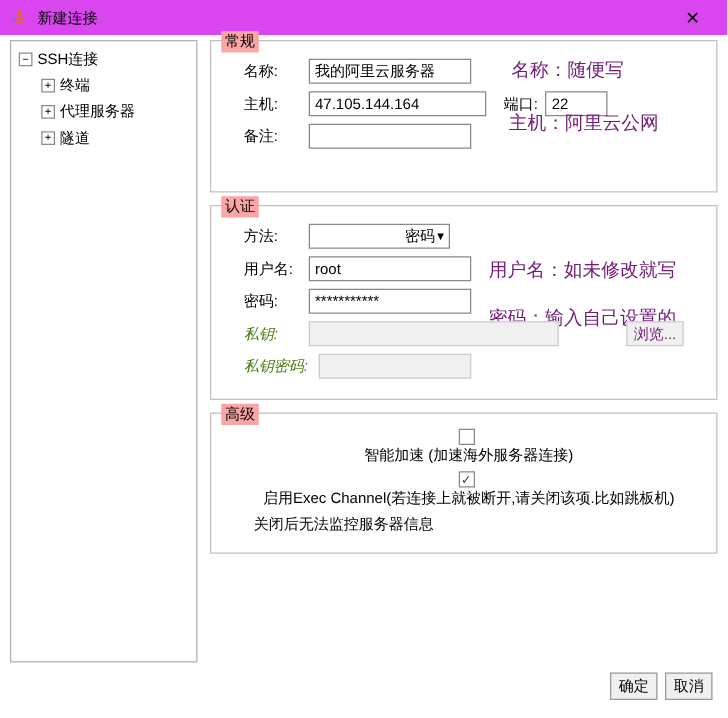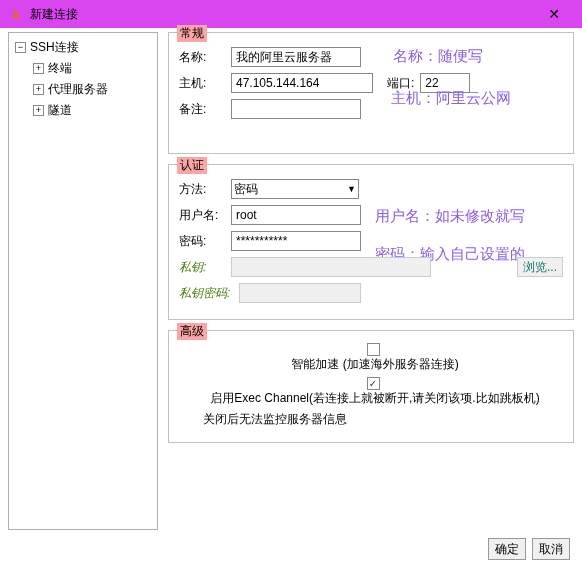--- a/index.html
+++ b/index.html
@@ -9,35 +9,35 @@
     .title-text { flex: 1; }
     .close-btn { width: 40px; height: 24px; display: flex; align-items: center; justify-content: center; font-size: 14px; cursor: pointer; }
     .content { display: flex; padding: 4px 8px 0 8px; height: 502px; }
     .sidebar { width: 150px; border: 1px solid #b0b0b0; background: #fff; padding: 4px 2px; margin-right: 10px; }
     .tree-item { padding: 2px 4px; display: flex; align-items: center; cursor: pointer; }
     .tree-toggle { width: 11px; height: 11px; border: 1px solid #8a8a8a; display: flex; align-items: center; justify-content: center; margin-right: 4px; font-size: 9px; line-height: 1; }
     .tree-child { padding-left: 22px; }
     .main { flex: 1; }
     .fieldset { border: 1px solid #c0c0c0; padding: 8px 10px 10px 10px; margin-bottom: 10px; position: relative; }
     .legend { position: absolute; top: -8px; left: 8px; background: #fca5a5; padding: 0 3px; }
-    .row { display: flex; align-items: center; margin: 6px 0; position: relative; }
+    .row { display: flex; align-items: center; margin: 6px 16px; position: relative; }
     .field-label { width: 52px; }
     .text-input { border: 1px solid #888; height: 20px; padding: 1px 4px; font-size: 12px; font-family: inherit; }
     .text-input.disabled { background: #f0f0f0; border-color: #ccc; }
     .port-label { margin: 0 6px 0 14px; }
-    .select { border: 1px solid #888; height: 20px; width: 128px; padding: 0 2px; background: #fff; display: flex; align-items: center; justify-content: space-between; cursor: pointer; }
+    .select { border: 1px solid #888; height: 20px; width: 113px; padding: 0 2px; background: #fff; display: flex; align-items: center; justify-content: flex-end; cursor: pointer; }
     .select-arrow { font-size: 9px; }
     .checkbox-row { display: flex; align-items: center; margin: 4px 0 4px 8px; flex-direction: column; }
     .checkbox { width: 13px; height: 13px; border: 1px solid #888; margin-right: 4px; display: flex; align-items: center; justify-content: center; font-size: 10px; color: #333; }
     .note-line { margin: 4px 0 4px 24px; }
-    .annotation { color: #8b5cf6; font-size: 15px; position: absolute; white-space: nowrap; }
+    .annotation { color: #701a75; font-size: 15px; position: absolute; white-space: nowrap; }
     .btn-row { display: flex; justify-content: flex-end; padding: 8px 12px; gap: 6px; }
     .btn { border: 1px solid #999; background: #f0f0f0; padding: 2px 6px; height: 22px; cursor: pointer; font-family: inherit; font-size: 12px; }
     .btn.small { padding: 1px 5px; height: 20px; }
-    .btn.disabled { color: #0f766e; border-color: #ccc; }
+    .btn.disabled { color: #701a75; border-color: #ccc; }
     .disabled-label { color: #4d7c0f; font-style: italic; }
   </style>
 </head>
 <body>
 
 <div class="titlebar">
   <span class="title-icon">
     <svg width="14" height="14" viewBox="0 0 14 14">
         <path d="M7 1 C5 3 9 4 7 6 C5 4 6 2 7 1 M4 7 Q7 8 10 7 Q10 8 7 9 Q4 8 4 7 M4 10 Q7 11 10 10 Q10 11 7 12 Q4 11 4 10" fill="none" stroke="#e76f00" stroke-width="1"></path>
         <path d="M3 8 Q1 9 3 10" fill="none" stroke="#5382a1" stroke-width="1"></path>

